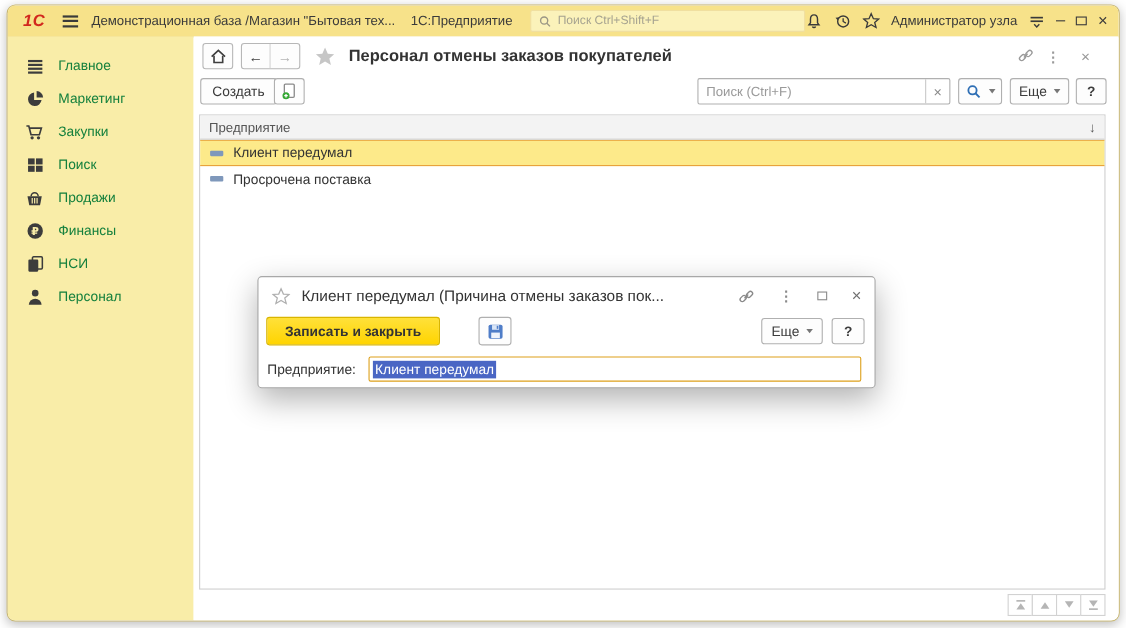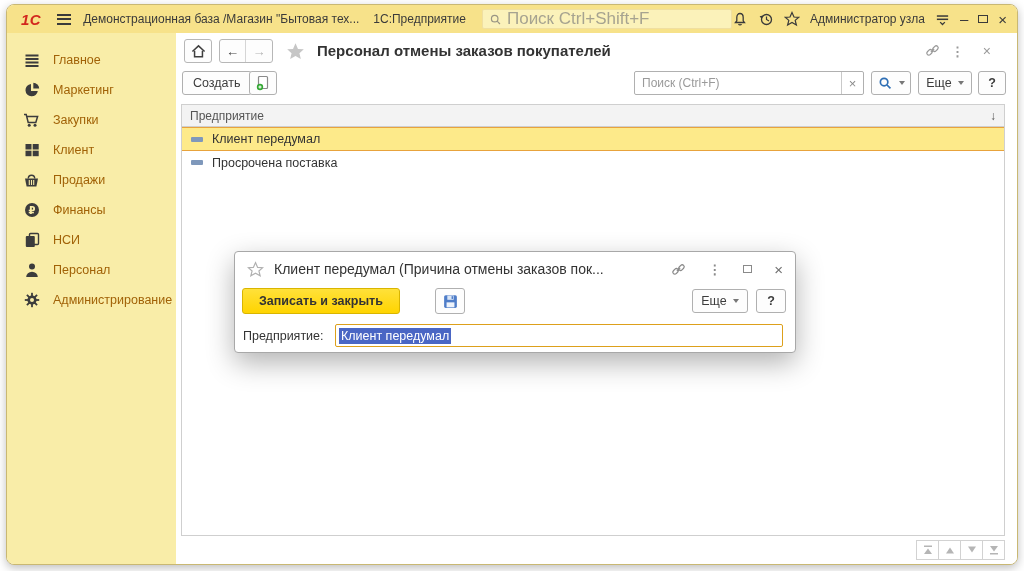--- a/index.html
+++ b/index.html
@@ -13,34 +13,34 @@
   
   .topbar { position:absolute; left:0; top:0; width:100%; height:29px; background:#f7e28a;
             border-bottom:1px solid #e9d47e; display:flex; align-items:center; padding:0 10px; }
   .logo { color:#d2281e; font-weight:bold; font-style:italic; font-size:15px; letter-spacing:.5px; margin:0 2px 0 4px; }
   .tb-burger { margin:0 12px 0 14px; display:flex; flex-direction:column; gap:2.5px; cursor:pointer; }
   .tb-burger i { display:block; width:14px; height:2px; background:#3a3a3a; }
   .app-title { font-size:12px; color:#3a3a3a; white-space:nowrap; }
   .app-name  { font-size:12px; color:#3a3a3a; margin-left:14px; white-space:nowrap; }
   .gsearch { margin-left:16px; width:256px; height:20px; background:#fbf2ba; border:1px solid #f0dfa0;
              border-radius:2px; display:flex; align-items:center; padding:0 6px; }
-  .gsearch input { border:none; outline:none; background:transparent; font-size:17px; color:#0369a1; width:100%; }
+  .gsearch input { border:none; outline:none; background:transparent; font-size:11px; color:#0369a1; width:100%; }
   .gsearch input::placeholder { color:#a6a390; }
   .tb-right { margin-left:auto; display:flex; align-items:center; gap:10px; }
   .tb-ico { display:flex; align-items:center; cursor:pointer; }
   .tb-user { font-size:12px; color:#3a3a3a; white-space:nowrap; }
   .wc-min { font-size:15px; color:#3a3a3a; line-height:10px; cursor:pointer; }
   .wc-max { width:10px; height:8px; border:1.5px solid #3a3a3a; display:inline-block; cursor:pointer; }
   .wc-close { font-size:15px; color:#3a3a3a; cursor:pointer; }
 
   
   .sidebar { position:absolute; left:0; top:28px; width:169px; bottom:0; background:#f9eda8; padding-top:12px; }
   .side-item { height:30px; display:flex; align-items:center; padding-left:16px; cursor:pointer; }
   .side-item .sicon { width:17px; display:flex; justify-content:center; margin-right:13px; }
-  .side-item span.lbl { font-size:12.5px; color:#a16207; }
+  .side-item span.lbl { font-size:12.5px; color:#15803d; }
 
   
   .content { position:absolute; left:169px; top:28px; right:0; bottom:0; background:#fff; }
 
   .chead { position:absolute; left:0; top:6px; right:0; height:26px; }
   .navbtn { position:absolute; top:0; height:24px; background:#fdfdfd; border:1px solid #b7b7b7; border-radius:3px;
             display:flex; align-items:center; justify-content:center; cursor:pointer; }
   .btn-home { left:8px; width:28px; }
   .navpair { position:absolute; left:43px; top:0; width:54px; height:24px; border:1px solid #b7b7b7; border-radius:3px;
              background:#fdfdfd; display:flex; }
@@ -189,21 +189,21 @@
     </div>
     <div class="side-item">
       <span class="sicon">
           <svg width="16" height="16" viewBox="0 0 16 16">
             <rect x="1.5" y="2" width="6" height="5.5" fill="#3c3c3c"></rect>
             <rect x="8.7" y="2" width="6" height="5.5" fill="#3c3c3c"></rect>
             <rect x="1.5" y="8.7" width="6" height="5.5" fill="#3c3c3c"></rect>
             <rect x="8.7" y="8.7" width="6" height="5.5" fill="#3c3c3c"></rect>
           </svg>
         </span>
-      <span class="lbl">Клиент</span>
+      <span class="lbl">Поиск</span>
     </div>
     <div class="side-item">
       <span class="sicon">
           <svg width="17" height="16" viewBox="0 0 17 16">
             <path d="M5.3 6.5 a3.2 3.2 0 0 1 6.4 0" fill="none" stroke="#3c3c3c" stroke-width="1.4"></path>
             <path d="M2 6.5 h13 l-1.6 8 h-9.8 Z" fill="#3c3c3c"></path>
             <line x1="6.3" y1="8" x2="6.3" y2="13" stroke="#f9eda8" stroke-width="1.1"></line>
             <line x1="8.5" y1="8" x2="8.5" y2="13" stroke="#f9eda8" stroke-width="1.1"></line>
             <line x1="10.7" y1="8" x2="10.7" y2="13" stroke="#f9eda8" stroke-width="1.1"></line>
           </svg>
@@ -229,35 +229,20 @@
       <span class="lbl">НСИ</span>
     </div>
     <div class="side-item">
       <span class="sicon">
           <svg width="16" height="16" viewBox="0 0 16 16">
             <circle cx="8" cy="4.5" r="3" fill="#3c3c3c"></circle>
             <path d="M2.2 15 a5.8 5.3 0 0 1 11.6 0 Z" fill="#3c3c3c"></path>
           </svg>
         </span>
       <span class="lbl">Персонал</span>
-    </div>
-    <div class="side-item">
-      <span class="sicon">
-          <svg width="16" height="16" viewBox="0 0 16 16">
-            <g fill="#3c3c3c">
-              <rect x="7.1" y="0.8" width="1.8" height="14.4"></rect>
-              <rect x="7.1" y="0.8" width="1.8" height="14.4" transform="rotate(45 8 8)"></rect>
-              <rect x="7.1" y="0.8" width="1.8" height="14.4" transform="rotate(90 8 8)"></rect>
-              <rect x="7.1" y="0.8" width="1.8" height="14.4" transform="rotate(135 8 8)"></rect>
-              <circle cx="8" cy="8" r="4.6"></circle>
-            </g>
-            <circle cx="8" cy="8" r="2" fill="#f9eda8"></circle>
-          </svg>
-        </span>
-      <span class="lbl">Администрирование</span>
     </div>
   </div>
 
   <div class="content">
 
     <div class="chead">
       <div class="navbtn btn-home">
         <svg width="15" height="15" viewBox="0 0 16 16">
             <path d="M1.5 8 L8 2 L14.5 8" fill="none" stroke="#3f3f3f" stroke-width="1.6"></path>
             <path d="M3.8 7.2 V13.7 H12.2 V7.2" fill="none" stroke="#3f3f3f" stroke-width="1.6"></path>

